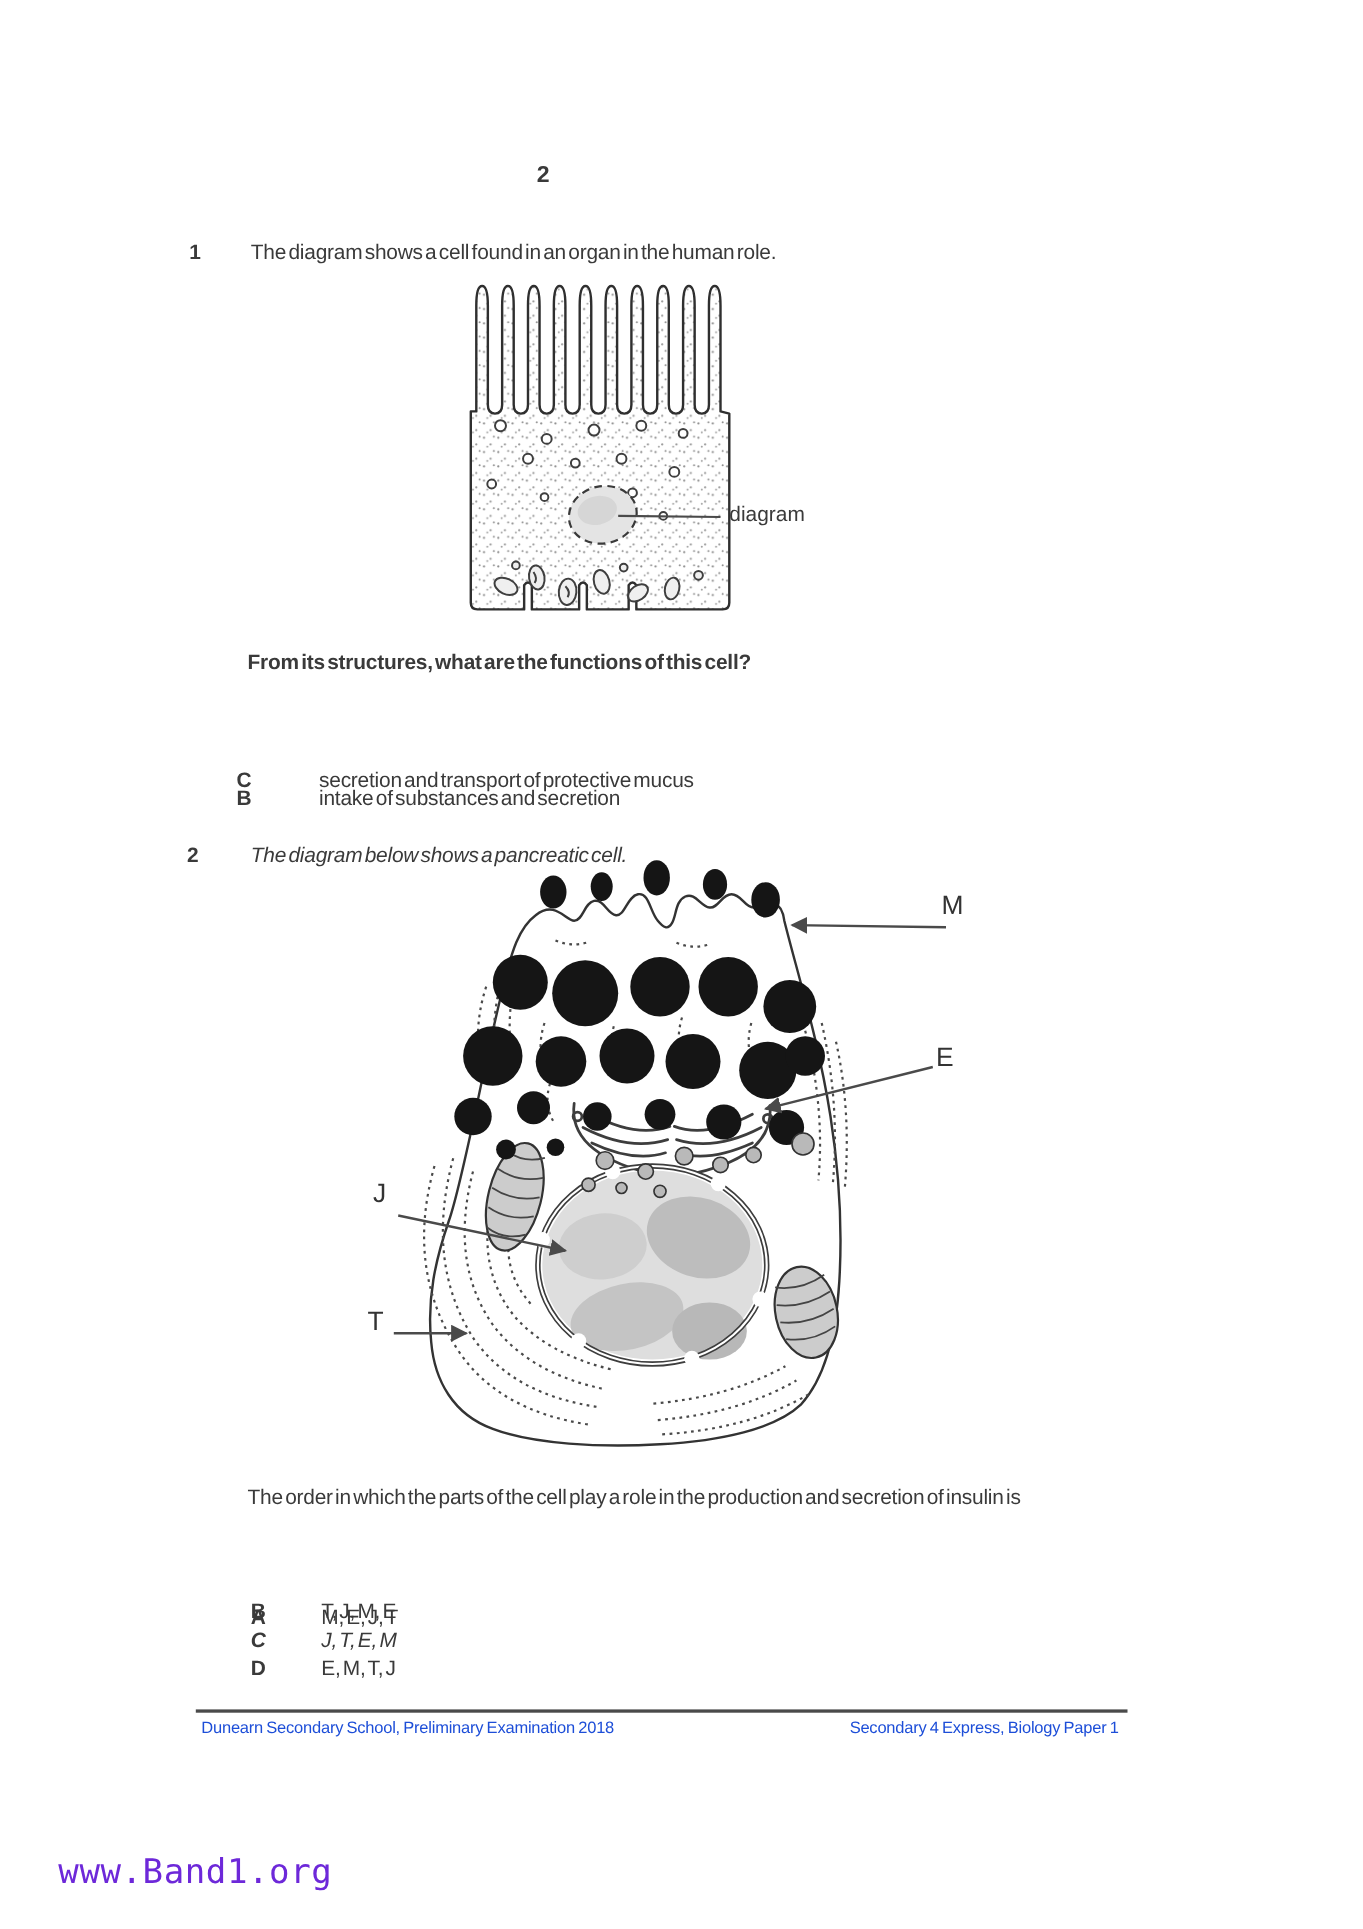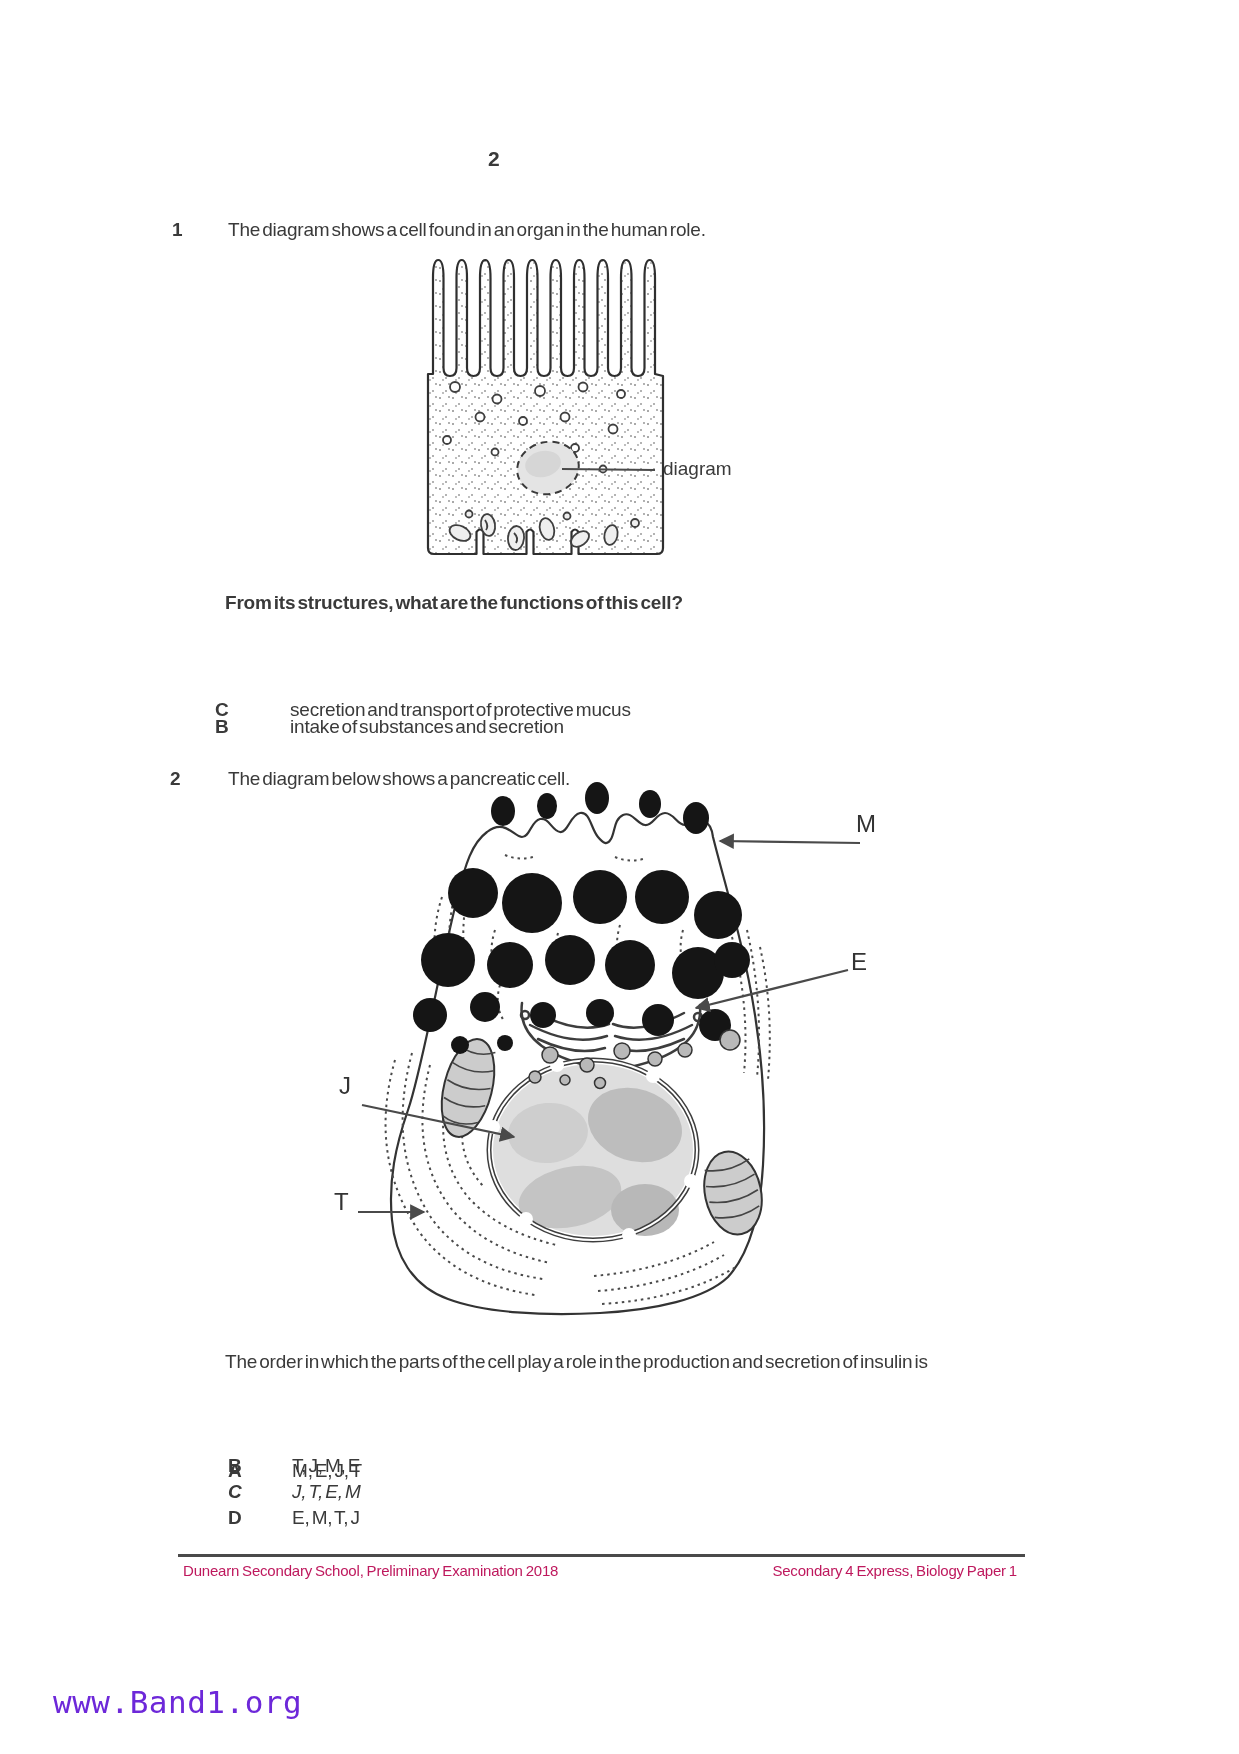--- a/index.html
+++ b/index.html
@@ -10,21 +10,21 @@
   .t{position:absolute;white-space:nowrap;font-size:19px;letter-spacing:-0.2px;word-spacing:-3px;color:#3a3a3a;}
   .b{font-weight:bold;}
   .qstem{position:absolute;font-size:19px;letter-spacing:-0.2px;word-spacing:-3px;line-height:27px;}
   .opt{position:absolute;font-size:19px;letter-spacing:-0.2px;word-spacing:-3px;white-space:nowrap;}
   .opt .letter{display:inline-block;font-weight:bold;}
   .q1opt .letter{width:75px;}
   .q2opt .letter{width:64px;}
   .figlabel{position:absolute;font-size:19px;color:#3a3a3a;}
   .biglabel{position:absolute;font-size:24px;color:#333;letter-spacing:0;}
   #footer-rule{position:absolute;left:178px;top:1554px;width:847px;height:2.5px;background:#4a4a4a;}
-  .footer-text{position:absolute;top:1562px;font-size:15px;letter-spacing:-0.2px;word-spacing:-1px;color:#be185d;white-space:nowrap;}
+  .footer-text{position:absolute;top:1562px;font-size:15px;letter-spacing:-0.2px;word-spacing:-1px;color:#1d4ed8;white-space:nowrap;}
   #footer-left{left:183px;}
   #footer-right{left:617px;width:400px;text-align:right;}
   #site-mark{position:absolute;left:53px;top:1684px;font-family:"DejaVu Sans Mono",monospace;font-size:31px;color:#6d28d9;letter-spacing:0.5px;}
   svg{position:absolute;}
   #fig1{left:425px;top:252px;}
   #fig2{left:300px;top:725px;}
 </style>
 </head>
 <body>
 
@@ -104,21 +104,21 @@
 
   <div class="t" style="left:225px;top:592px;font-weight:bold;">From its structures, what are the functions of this cell?</div>
   <div class="opt q1opt" style="left:215px;top:674px;margin-top:42px;">
     <span class="letter">B</span><span>intake of substances and secretion</span>
   </div>
   <div class="opt q1opt" style="left:215px;top:699px;">
     <span class="letter">C</span><span>secretion and transport of protective mucus</span>
   </div>
 
   <div class="t b" style="left:170px;top:768px;">2</div>
-  <div class="t" style="left:228px;top:768px;">The diagram below shows a pancreatic cell.</div>
+  <div class="t" style="left:228px;top:768px;font-style:italic;">The diagram below shows a pancreatic cell.</div>
 
   <svg id="fig2" width="580" height="610" viewBox="0 0 580 610">
     <defs>
       <marker id="arr" viewBox="0 0 10 10" refX="9" refY="5" markerWidth="7" markerHeight="7" orient="auto-start-reverse">
         <path d="M0 0 L10 5 L0 10 z" fill="#4a4a4a"></path>
       </marker>
     </defs>
 
     <path d="M 187 107
          C 205 93 214 112 222 112 C 230 112 231 96 240 94 C 249 92 252 106 260 107

